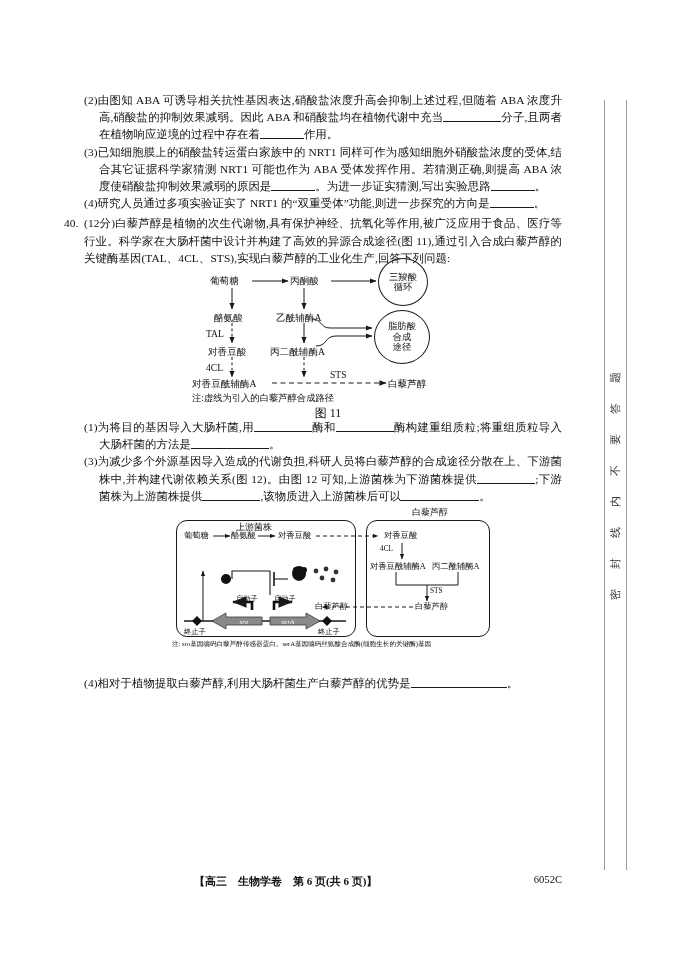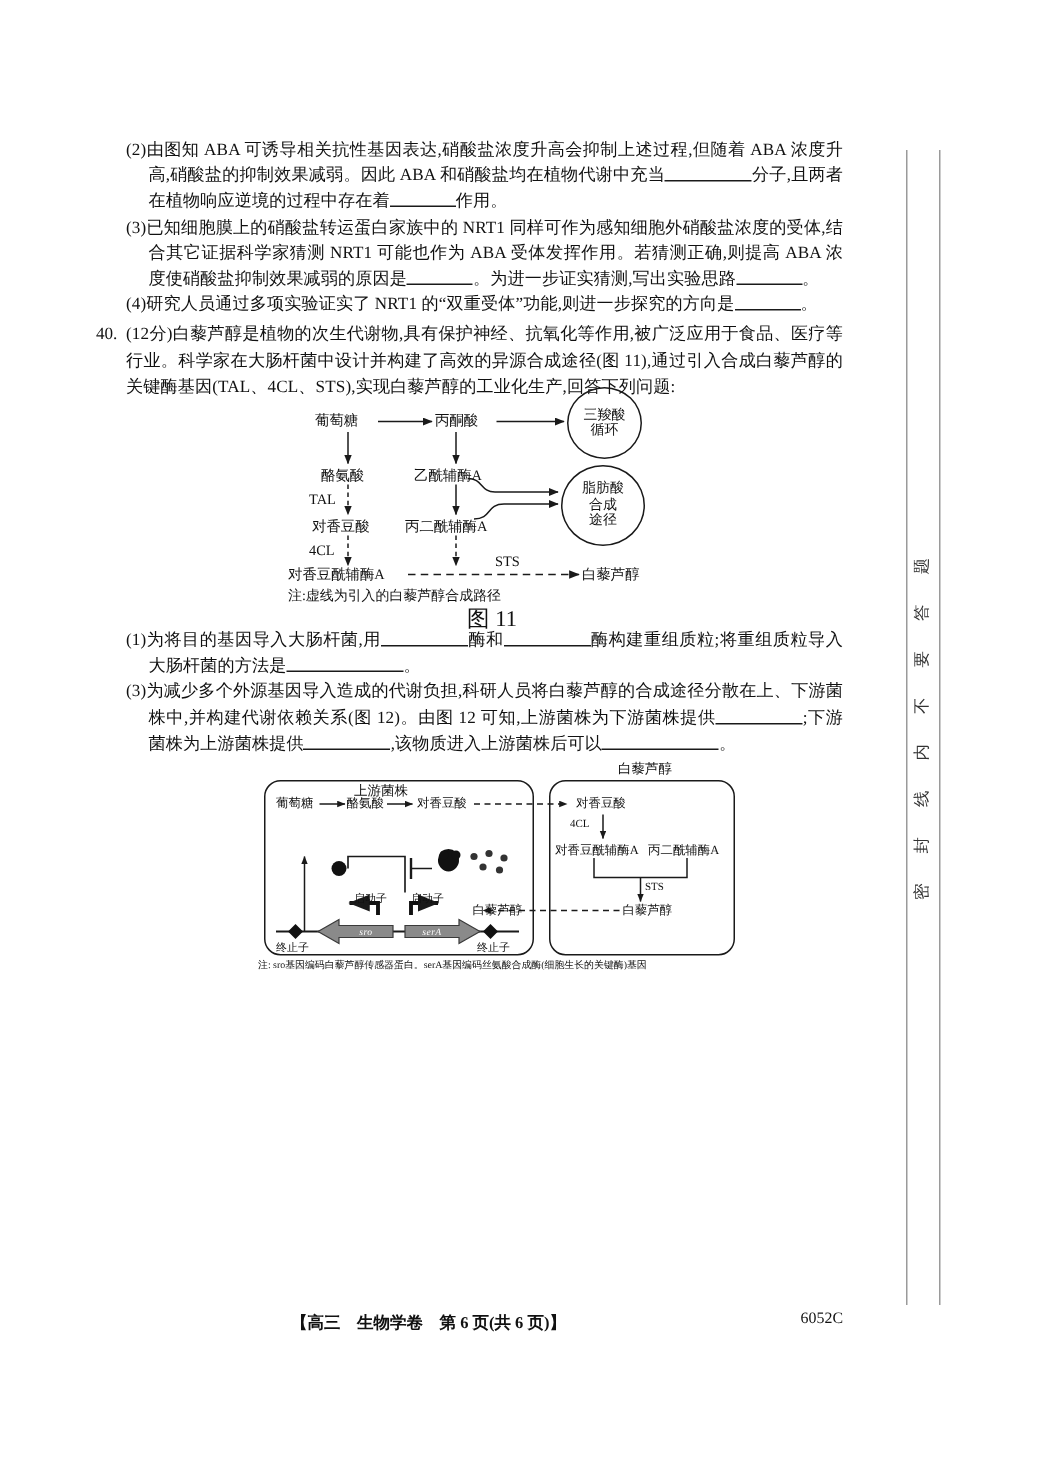--- a/index.html
+++ b/index.html
@@ -105,21 +105,21 @@
     line-height: 10.5px;
   }
   .fignote {
     position: absolute;
     font-size: 9.3px;
     line-height: 11px;
     white-space: nowrap;
   }
   .figcap {
     text-align: center;
-    font-size: 15px;
+    font-size: 12px;
     line-height: 13px;
   }
 
   
   #fig12wrap {
     position: relative;
     width: 478px;
     height: 168px;
     margin-top: 2px;
   }
@@ -386,20 +386,21 @@
         <div class="n12s" style="left:210px;top:38px;">4CL</div>
         <div class="n12" style="left:200px;top:55px;">对香豆酰辅酶A</div>
         <div class="n12" style="left:262px;top:55px;">丙二酰辅酶A</div>
         <div class="n12s" style="left:260px;top:80px;">STS</div>
         <div class="n12" style="left:245px;top:95px;">白藜芦醇</div>
 
         <div class="note12" style="left:2px;top:133px;">注: sro基因编码白藜芦醇传感器蛋白。serA基因编码丝氨酸合成酶(细胞生长的关键酶)基因</div>
       </div>
     </div>
 
+    <p class="para hang">(4)相对于植物提取白藜芦醇,利用大肠杆菌生产白藜芦醇的优势是<span class="blank b-xl"></span>。</p>
 
   </div>
 
   <div id="seal">
     <div class="vline a"></div>
     <div class="vline b"></div>
     <div id="sealtext">
       <span>题</span>
       <span>答</span>
       <span>要</span>

